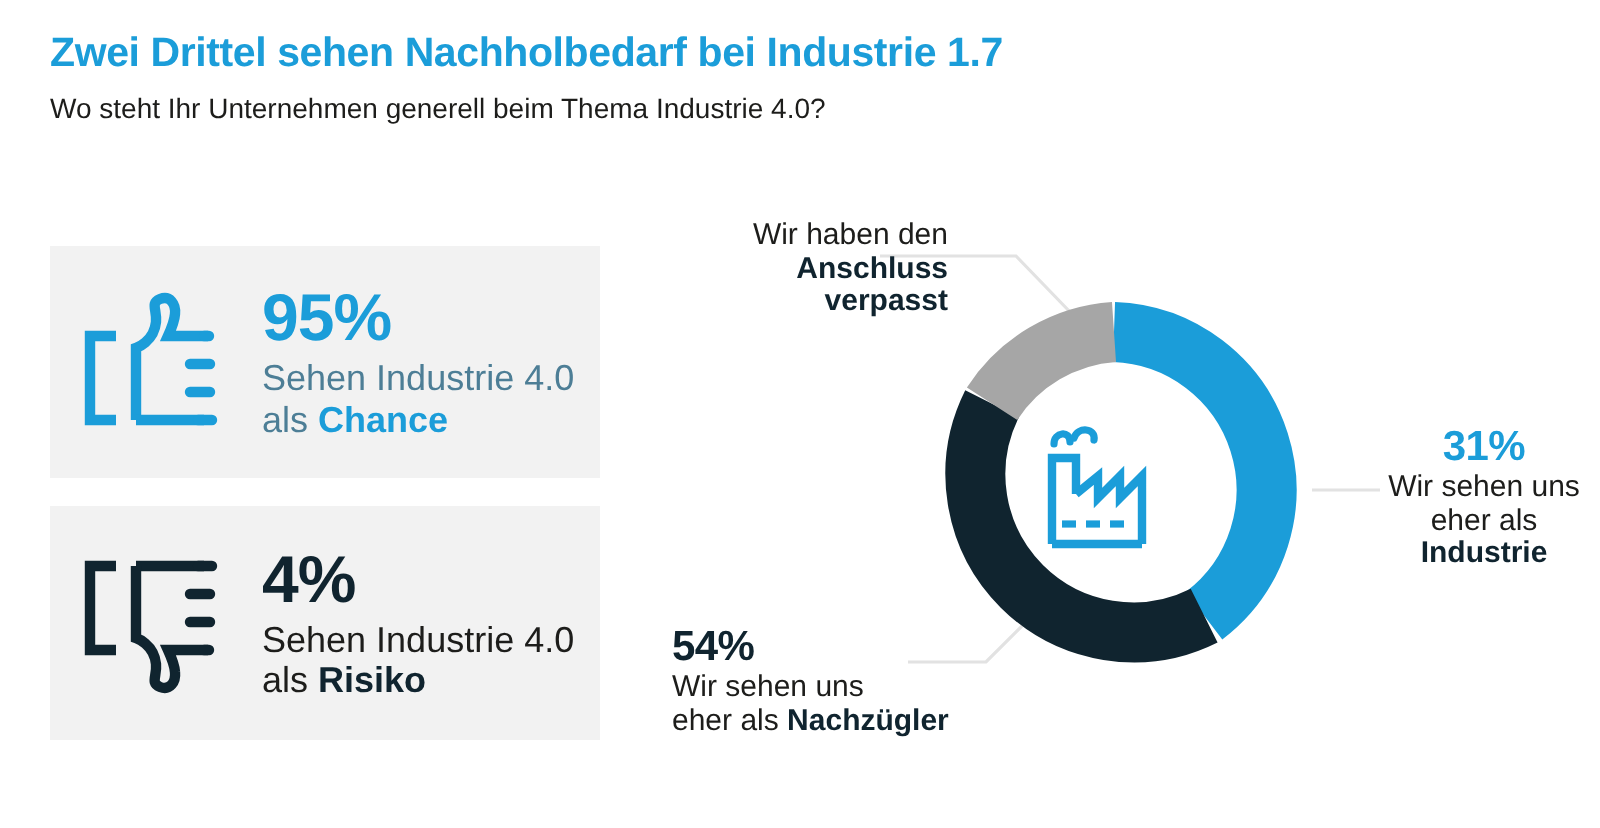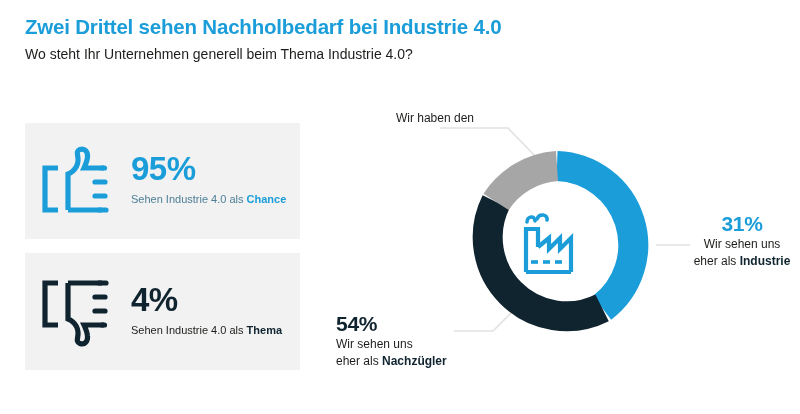--- a/index.html
+++ b/index.html
@@ -68,21 +68,21 @@
     flex: 1 1 auto;
     padding-left: 2px;
   }
   .stat-value {
     font-size: 33px;
     font-weight: bold;
     line-height: 34px;
     letter-spacing: -0.5px;
   }
   .stat-desc {
-    font-size: 11px;
+    font-size: 18px;
     line-height: 20.5px;
     margin-top: 3px;
   }
   .stat-desc b { font-weight: bold; }
 
   #stat-card-chance .stat-value { color: #1b9dd9; }
   #stat-card-chance .stat-desc  { color: #4d7e96; }
   #stat-card-chance .stat-desc b { color: #1b9dd9; }
 
   #stat-card-risiko .stat-value { color: #10242f; }
@@ -101,21 +101,21 @@
 
   
   .callout { position: absolute; }
   .callout-value {
     font-size: 21px;
     font-weight: bold;
     line-height: 24px;
     letter-spacing: -0.3px;
   }
   .callout-desc {
-    font-size: 12px;
+    font-size: 15px;
     line-height: 16.5px;
     color: #1d1d1b;
   }
   .callout-desc b { font-weight: bold; color: #10242f; }
 
   #callout-verpasst {
     left: 346px; top: 110px;
     width: 128px;
     text-align: right;
   }
@@ -132,21 +132,21 @@
     left: 336px; top: 312px;
     width: 144px;
     text-align: left;
   }
   #callout-nachzuegler .callout-value { color: #10242f; }
 </style>
 </head>
 <body>
 
 <div id="header">
-  <div id="chart-title">Zwei Drittel sehen Nachholbedarf bei Industrie 4.0</div>
+  <div id="chart-title">Zwei Drittel sehen Nachholbedarf bei Industrie 1.7</div>
   <div id="chart-subtitle">Wo steht Ihr Unternehmen generell beim Thema Industrie 4.0?</div>
 </div>
 
 <div class="stat-card" id="stat-card-chance">
   <div class="stat-inner">
     <div class="stat-icon">
       <svg width="78" height="74" viewBox="0 0 78 74">
         <g fill="none" stroke="#1b9dd9" stroke-width="5.2" stroke-linecap="butt" stroke-linejoin="miter">
 
           <polyline points="20,24 7,24 7,66 20,66"></polyline>
@@ -190,21 +190,21 @@
           <path d="M61,8 L68,8"></path>
           <path d="M57,22 L67,22"></path>
           <path d="M57,36 L67,36"></path>
           <path d="M64,50 L66.5,50"></path>
         </g>
       </svg>
     </div>
     <div class="stat-text">
       <div class="stat-value">4%</div>
       <div class="stat-desc">
-        <span>Sehen Industrie 4.0 als </span><b>Thema</b>
+        <span>Sehen Industrie 4.0 als </span><b>Risiko</b>
       </div>
     </div>
   </div>
 </div>
 
 <div id="donut-area">
   <svg id="donut-svg" width="470" height="310" viewBox="0 0 470 310">
 
     <g fill="none" stroke="#e2e2e2" stroke-width="1.6">
       <path d="M110,33 L178,33 L206,62"></path>
@@ -241,20 +241,21 @@
         <line x1="-14" y1="17" x2="-7" y2="17"></line>
         <line x1="-2" y1="17" x2="5" y2="17"></line>
       </g>
     </g>
   </svg>
 </div>
 
 <div class="callout" id="callout-verpasst">
   <div class="callout-desc">
     <div>Wir haben den</div>
+    <b>Anschluss verpasst</b>
   </div>
 </div>
 
 <div class="callout" id="callout-vorreiter">
   <div class="callout-value">31%</div>
   <div class="callout-desc">
     <div>Wir sehen uns</div>
     <div><span>eher als </span><b>Industrie</b></div>
   </div>
 </div>

